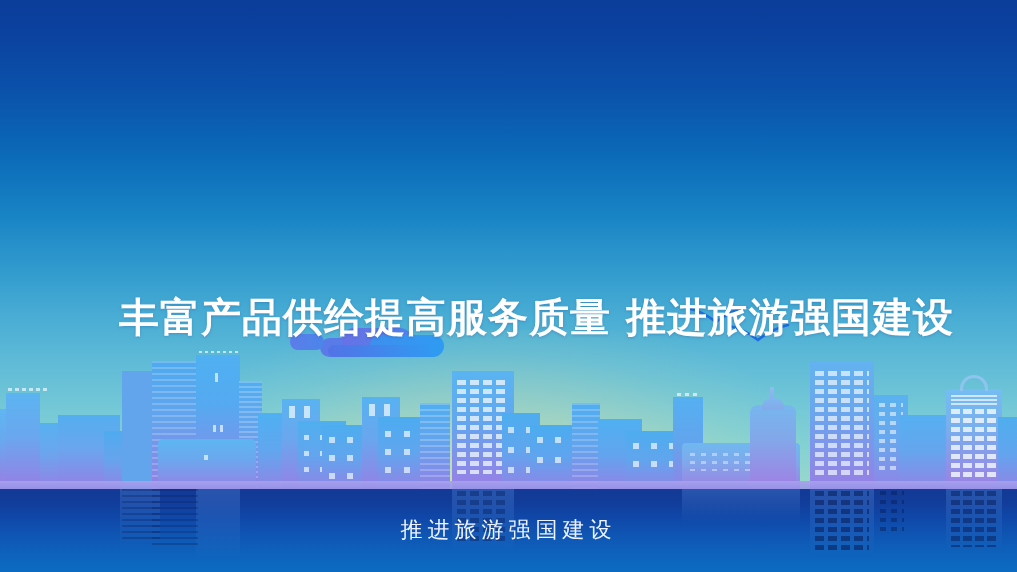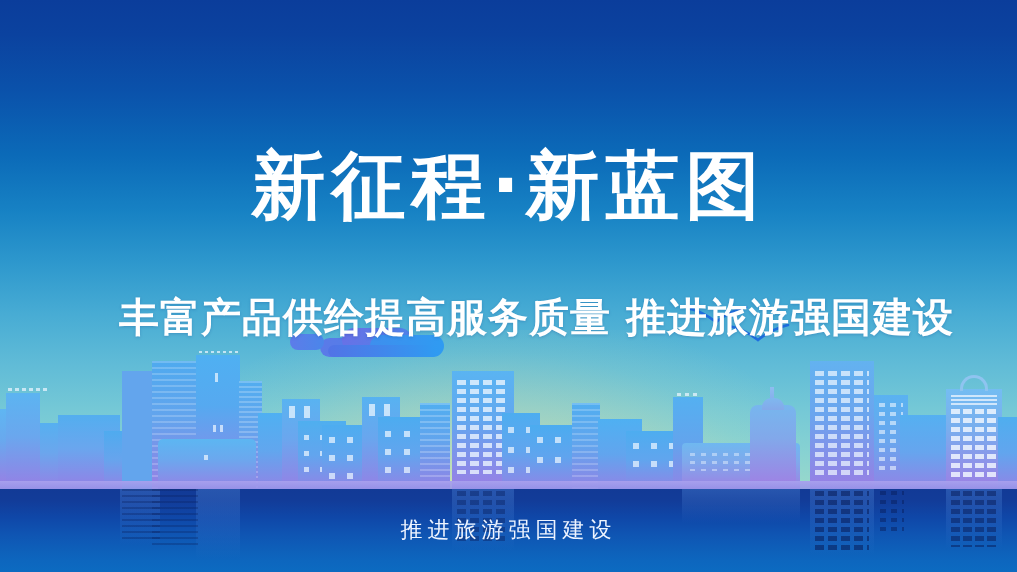--- a/index.html
+++ b/index.html
@@ -458,16 +458,15 @@
     <div style="position:absolute;left:880px;top:2px;width:24px;height:40px;
         background: repeating-linear-gradient(90deg, rgba(8,28,88,0.45) 0 6px, rgba(0,0,0,0) 6px 11px);
         -webkit-mask-image: repeating-linear-gradient(180deg, #000 0 4px, transparent 4px 9px);
         mask-image: repeating-linear-gradient(180deg, #000 0 4px, transparent 4px 9px);"></div>
     <div style="position:absolute;left:122px;top:0px;width:38px;height:52px;
         background: repeating-linear-gradient(180deg, rgba(8,28,88,0.30) 0 2px, rgba(0,0,0,0) 2px 6px);"></div>
     <div style="position:absolute;left:152px;top:0px;width:46px;height:56px;
         background: repeating-linear-gradient(180deg, rgba(8,28,88,0.28) 0 2px, rgba(0,0,0,0) 2px 6px);"></div>
   </div>
 
-  <h1 class="title">新征程·新蓝图</h1>
   <h2 class="subtitle">丰富产品供给提高服务质量 推进旅游强国建设</h2>
   <div class="credit">推进旅游强国建设</div>
 </div>
 
 </body></html>

